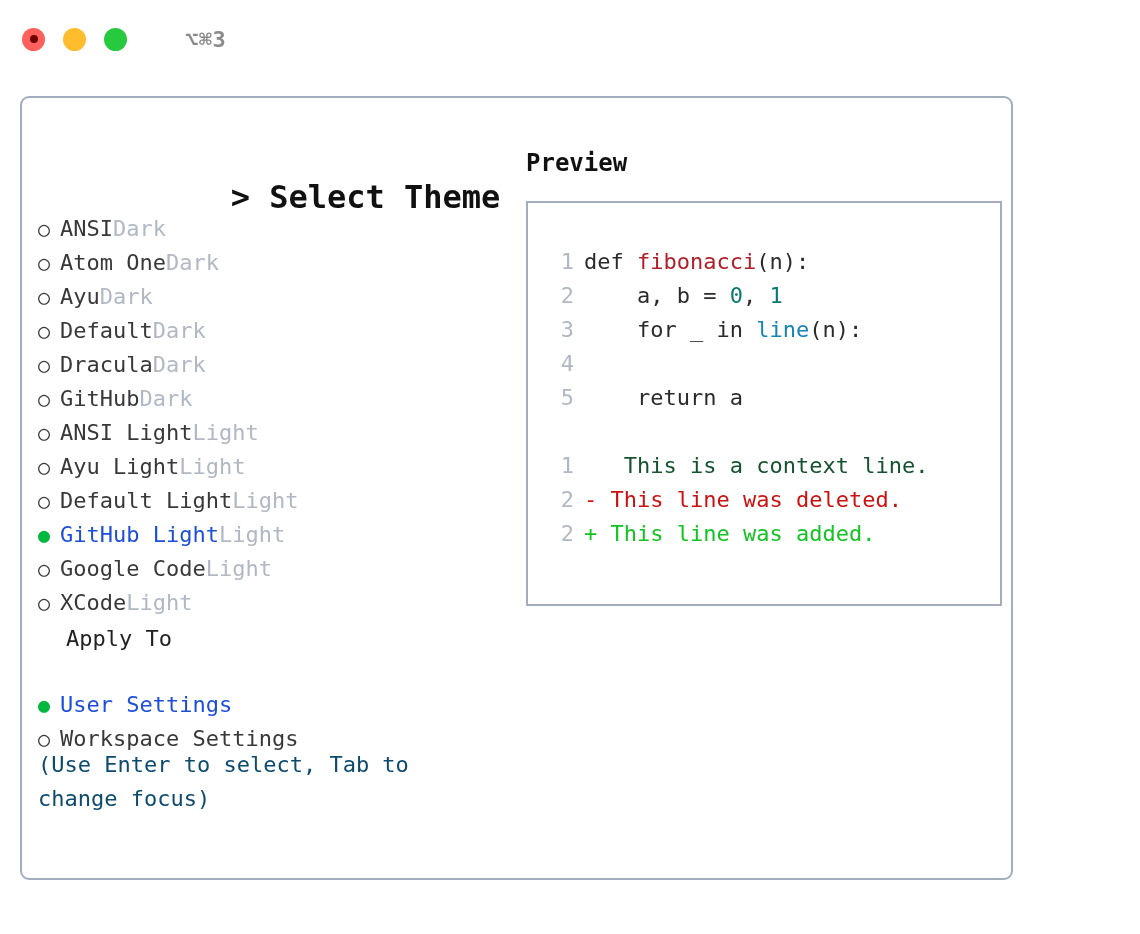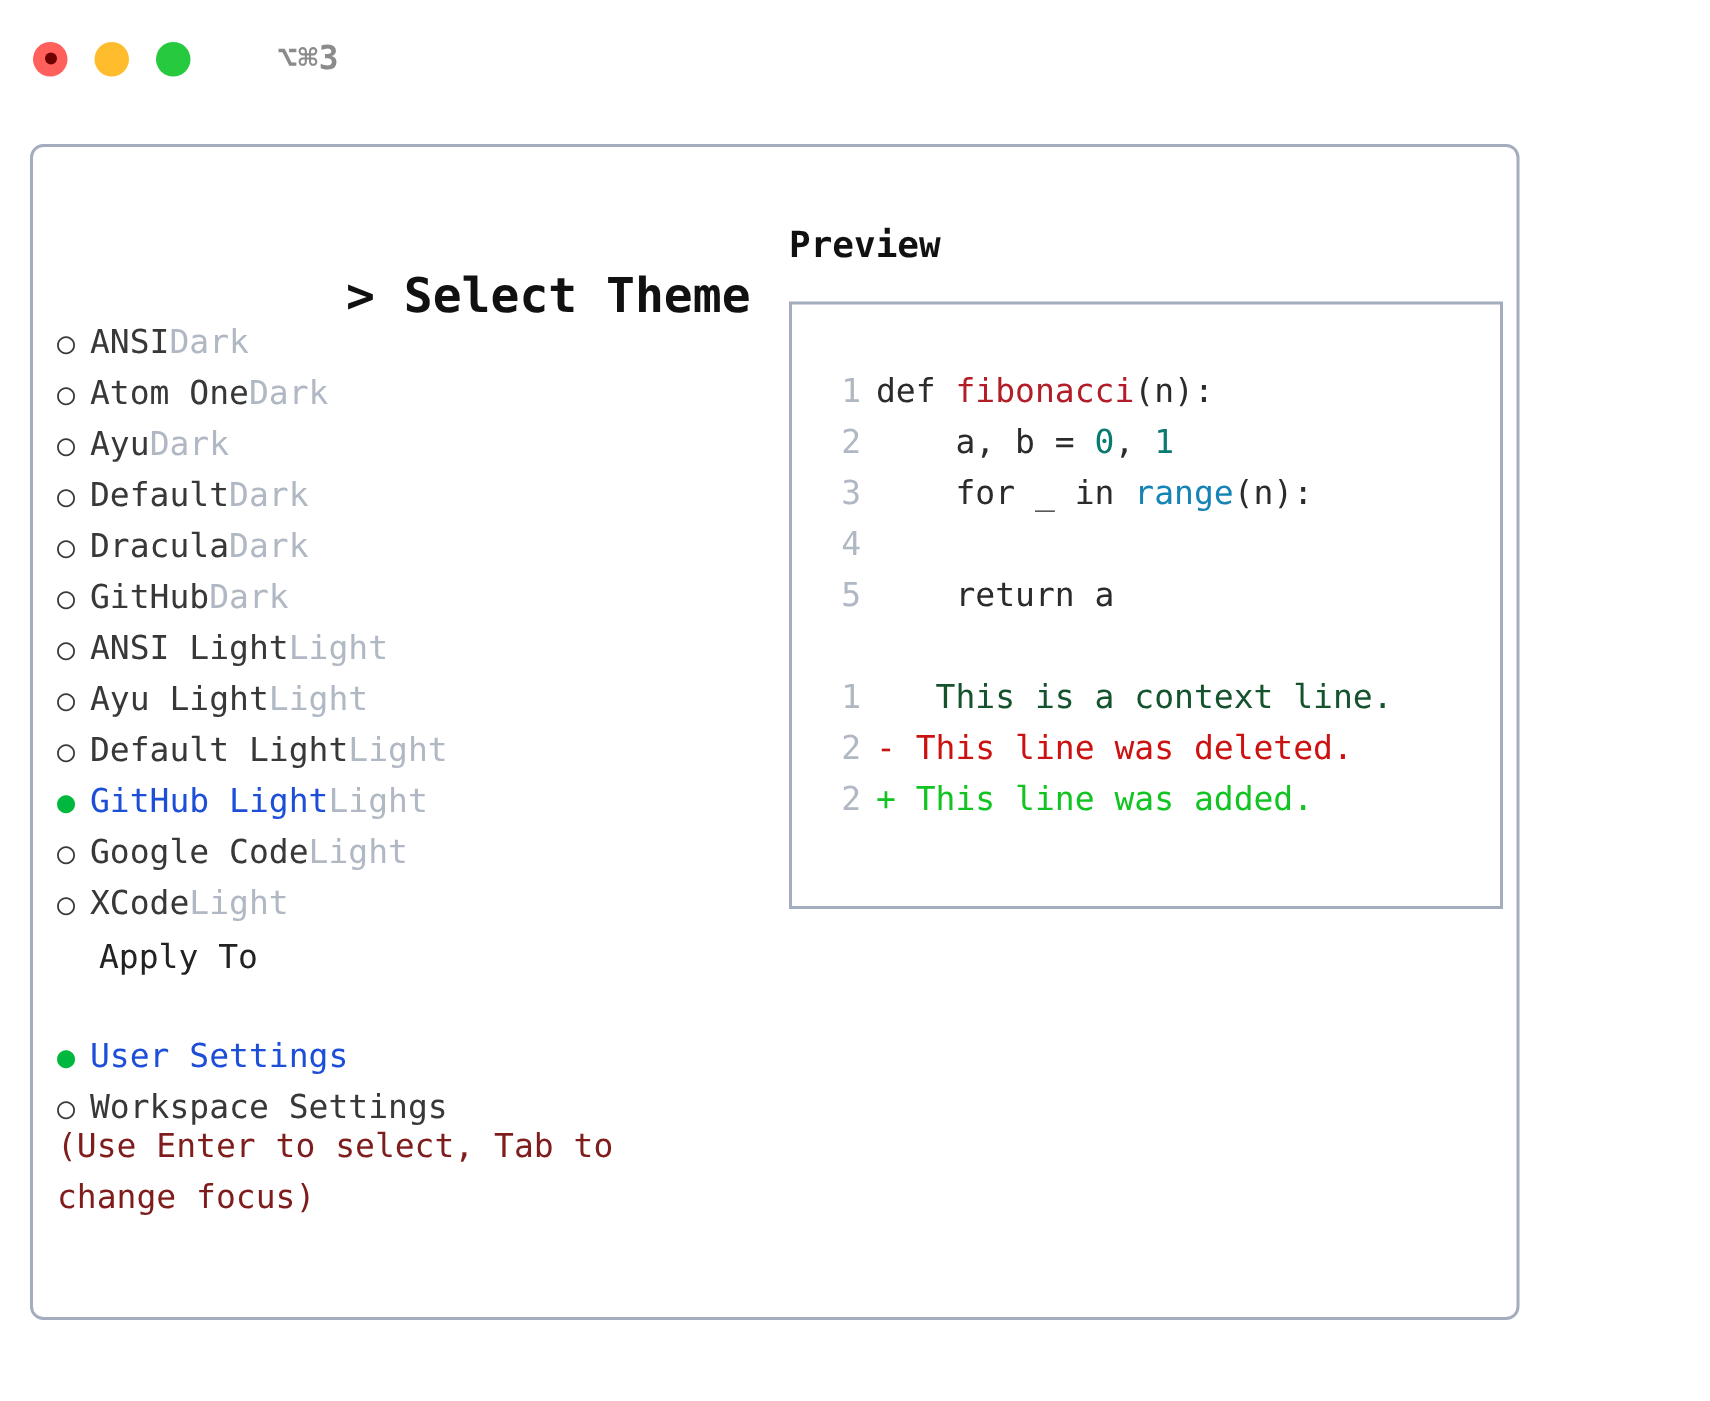--- a/index.html
+++ b/index.html
@@ -139,21 +139,21 @@
     white-space: pre;
     padding-left: 28px;
   }
 
   .spacer-row { height: 34px; }
 
   .hint {
     margin-top: 24px;
     font-size: 22px;
     line-height: 34px;
-    color: #7f1d1d;
+    color: #0c4a6e;
     width: 410px;
     white-space: pre-wrap;
   }
 
   
   .right-col {
     position: absolute;
     left: 504px;
     top: 48px;
     width: 490px;
@@ -250,21 +250,21 @@
 
         <div class="hint">(Use Enter to select, Tab to change focus)</div>
       </div>
 
       <div class="right-col">
         <div class="preview-title">Preview</div>
         <div class="code-box">
           <div id="code-lines">
               <div class="code-line"><span class="ln">1</span><span class="tok-plain">def </span><span class="tok-func">fibonacci</span><span class="tok-plain">(n):</span></div>
               <div class="code-line"><span class="ln">2</span><span class="tok-plain">    a, b = </span><span class="tok-num">0</span><span class="tok-plain">, </span><span class="tok-num">1</span></div>
-              <div class="code-line"><span class="ln">3</span><span class="tok-plain">    for _ in </span><span class="tok-builtin">range</span><span class="tok-plain">(n):</span></div>
+              <div class="code-line"><span class="ln">3</span><span class="tok-plain">    for _ in </span><span class="tok-builtin">line</span><span class="tok-plain">(n):</span></div>
               <div class="code-line"><span class="ln">4</span></div>
               <div class="code-line"><span class="ln">5</span><span class="tok-plain">    return a</span></div>
             </div>
           <div class="blank-line"></div>
           <div id="diff-lines">
               <div class="code-line"><span class="ln">1</span><span class="diff-ctx"> </span><span class="diff-ctx">  This is a context line.</span></div>
               <div class="code-line"><span class="ln">2</span><span class="diff-del">-</span><span class="diff-del"> This line was deleted.</span></div>
               <div class="code-line"><span class="ln">2</span><span class="diff-add">+</span><span class="diff-add"> This line was added.</span></div>
             </div>
         </div>

